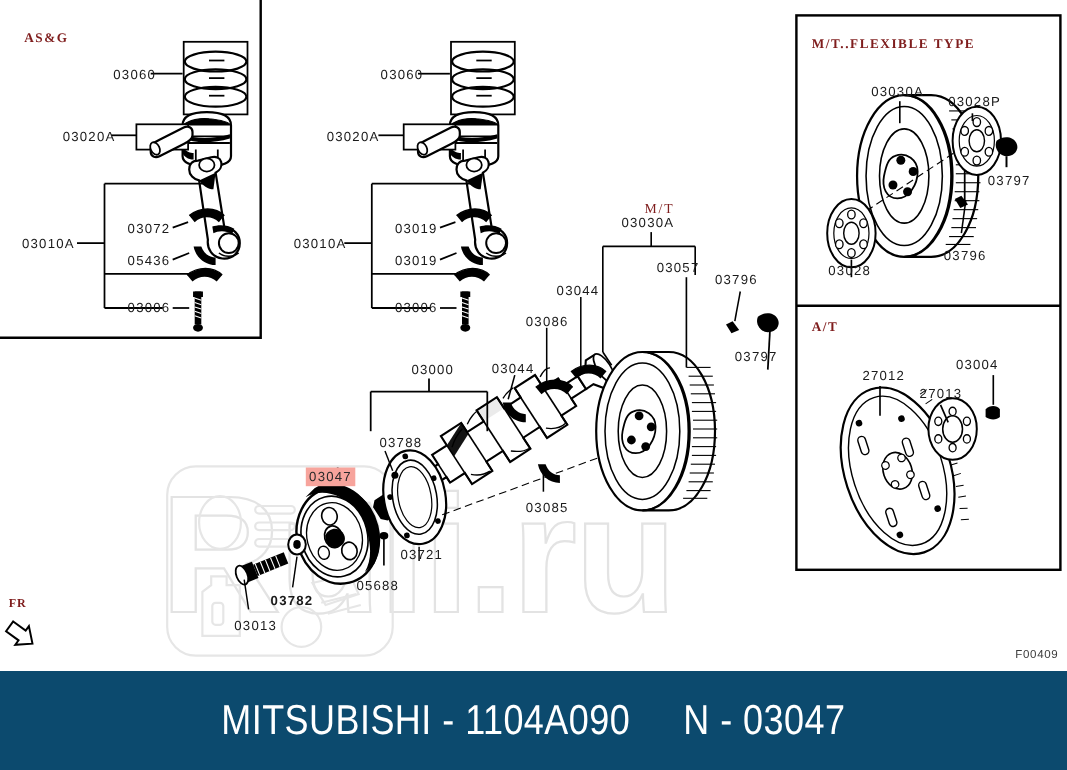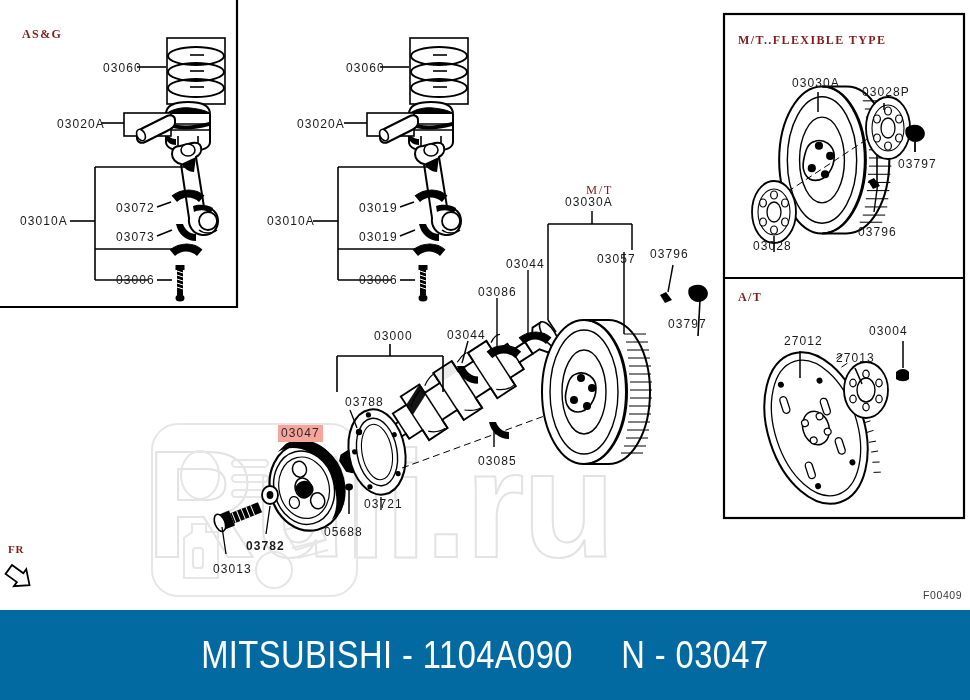--- a/index.html
+++ b/index.html
@@ -41,21 +41,21 @@
     position:absolute;
     font-family:"Liberation Sans", sans-serif;
     font-size:10.5px;
     letter-spacing:0.6px;
     color:#3a3a3a;
     margin-left:18px;
   }
   
   #banner{
     position:absolute;left:0;top:610px;width:970px;height:90px;
-    background:#0369a1;
+    background:#0c4a6e;
     display:flex;align-items:center;justify-content:center;
   }
   #banner .btext{
     color:#ffffff;
     font-family:"Liberation Sans", sans-serif;
     font-size:38px;
     letter-spacing:0.5px;
     font-weight:400;
     transform:scaleX(0.86);
     white-space:nowrap;
@@ -538,41 +538,41 @@
   <div class="hdr thin" style="left:586px;top:161px;">M/T</div>
 
   <div class="hdr" style="left:8px;top:543px;font-size:11px;letter-spacing:0.8px;">FR</div>
   <div class="code" style="left:905px;top:589px;">F00409</div>
 
   <div id="callouts">
       <div class="lbl" style="left: 103px; top: 62px;">03060</div>
       <div class="lbl" style="left: 57px; top: 118px;">03020A</div>
       <div class="lbl" style="left: 20px; top: 215px;">03010A</div>
       <div class="lbl" style="left: 116px; top: 202px;">03072</div>
-      <div class="lbl" style="left: 116px; top: 231px;">03073</div>
+      <div class="lbl" style="left: 116px; top: 231px;">05436</div>
       <div class="lbl" style="left: 116px; top: 274px;">03006</div>
       <div class="lbl" style="left: 346px; top: 62px;">03060</div>
       <div class="lbl" style="left: 297px; top: 118px;">03020A</div>
       <div class="lbl" style="left: 267px; top: 215px;">03010A</div>
       <div class="lbl" style="left: 359px; top: 202px;">03019</div>
       <div class="lbl" style="left: 359px; top: 231px;">03019</div>
       <div class="lbl" style="left: 359px; top: 274px;">03006</div>
       <div class="lbl" style="left: 447px; top: 329px;">03044</div>
       <div class="lbl" style="left: 478px; top: 286px;">03086</div>
       <div class="lbl" style="left: 506px; top: 258px;">03044</div>
       <div class="lbl" style="left: 478px; top: 455px;">03085</div>
       <div class="lbl" style="left: 374px; top: 330px;">03000</div>
       <div class="lbl" style="left: 345px; top: 396px;">03788</div>
       <div class="lbl" style="left: 364px; top: 498px;">03721</div>
       <div class="lbl" style="left: 324px; top: 526px;">05688</div>
       <div class="lbl" style="left: 278px; top: 427px;"><span class="hl">03047</span></div>
       <div class="lbl" style="left: 246px; top: 540px; font-weight: bold;">03782</div>
       <div class="lbl" style="left: 213px; top: 563px;">03013</div>
       <div class="lbl" style="left: 565px; top: 196px;">03030A</div>
-      <div class="lbl" style="left: 597px; top: 237px; margin-top: 16px;">03057</div>
+      <div class="lbl" style="left: 597px; top: 237px;">03057</div>
       <div class="lbl" style="left: 650px; top: 248px;">03796</div>
       <div class="lbl" style="left: 668px; top: 318px;">03797</div>
       <div class="lbl" style="left: 792px; top: 77px;">03030A</div>
       <div class="lbl" style="left: 862px; top: 86px;">03028P</div>
       <div class="lbl" style="left: 898px; top: 158px;">03797</div>
       <div class="lbl" style="left: 858px; top: 226px;">03796</div>
       <div class="lbl" style="left: 753px; top: 240px;">03028</div>
       <div class="lbl" style="left: 784px; top: 335px;">27012</div>
       <div class="lbl" style="left: 836px; top: 352px;">27013</div>
       <div class="lbl" style="left: 869px; top: 325px;">03004</div>

